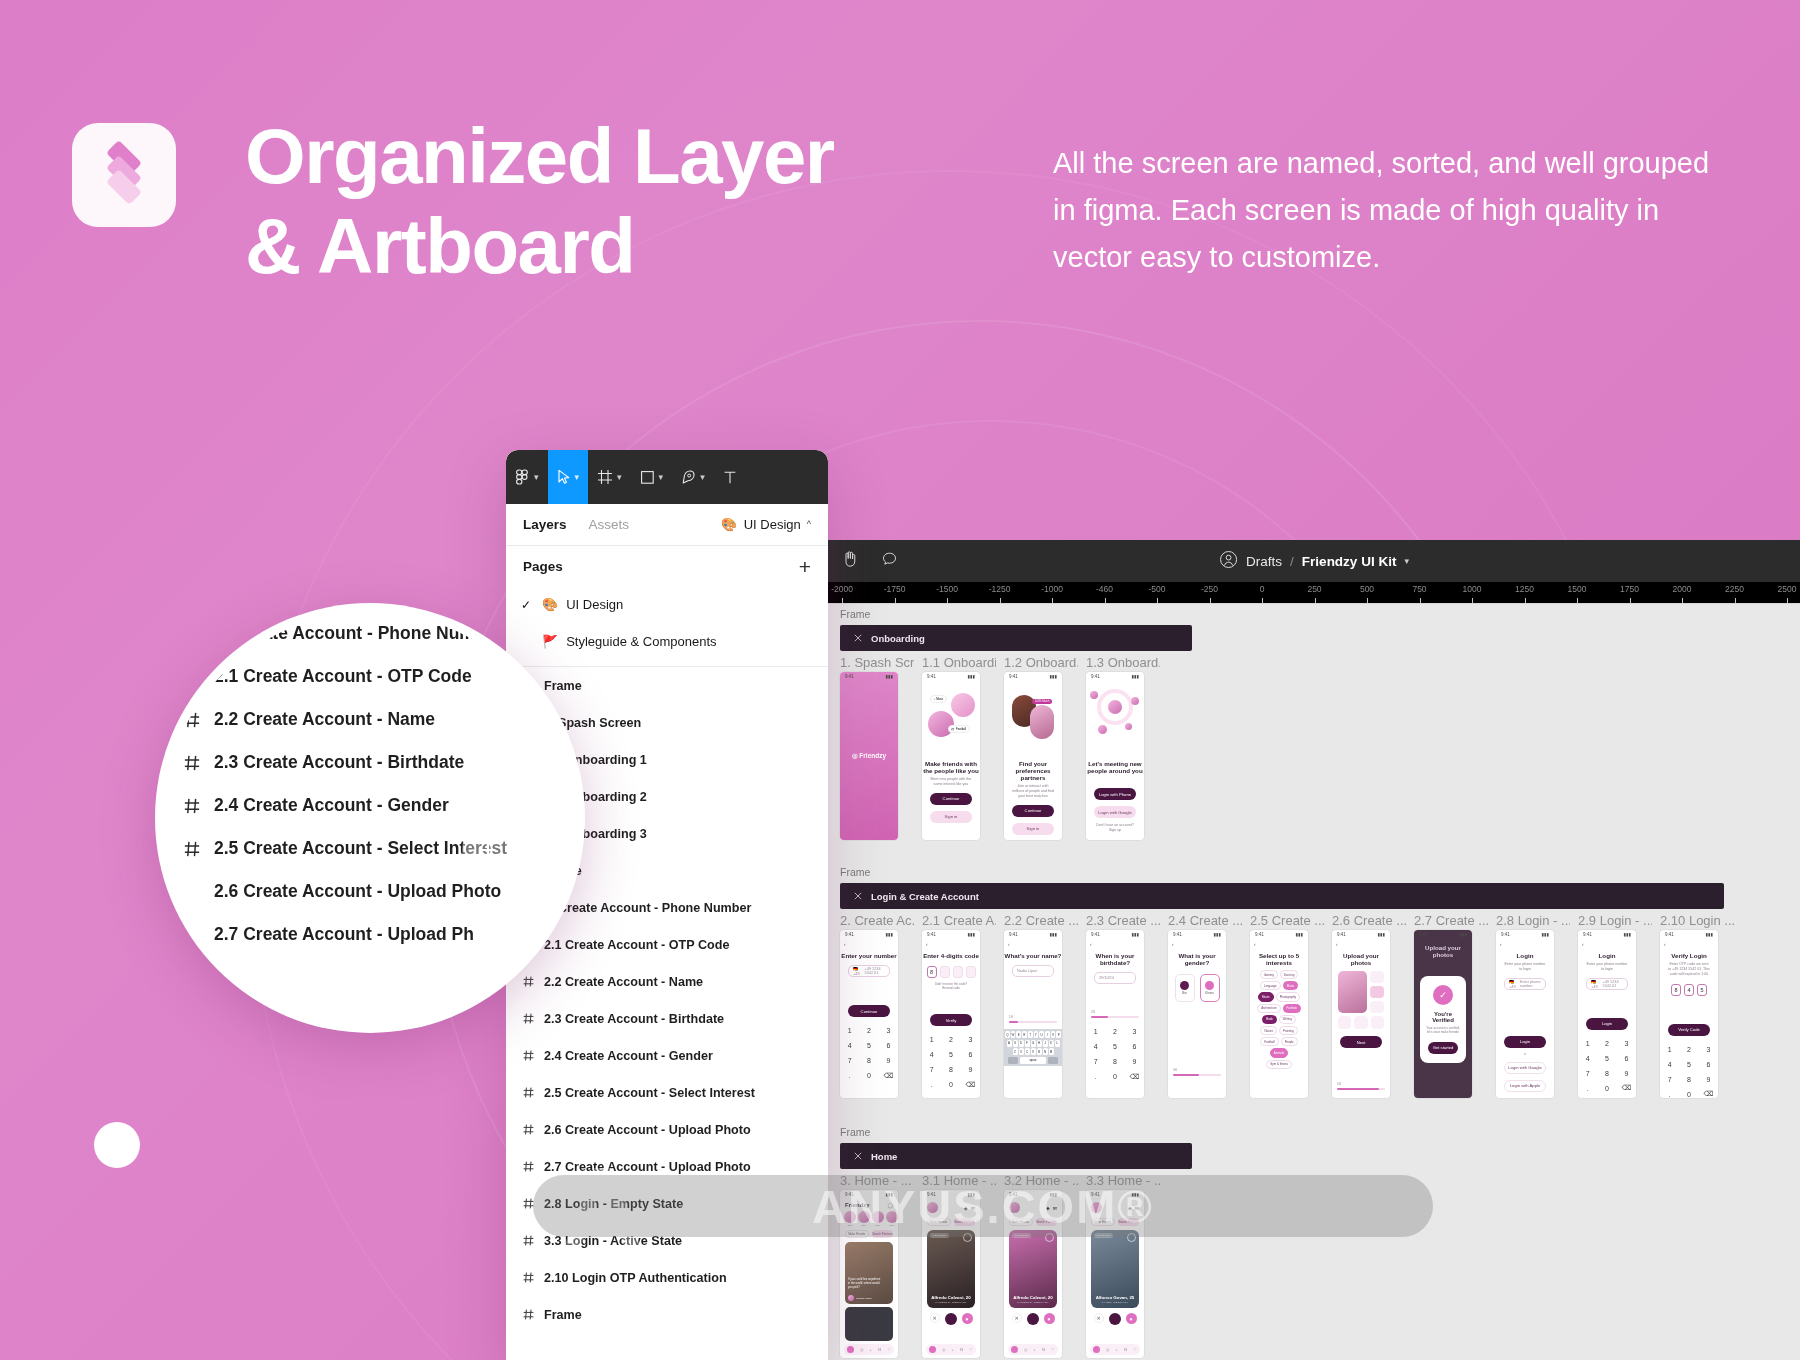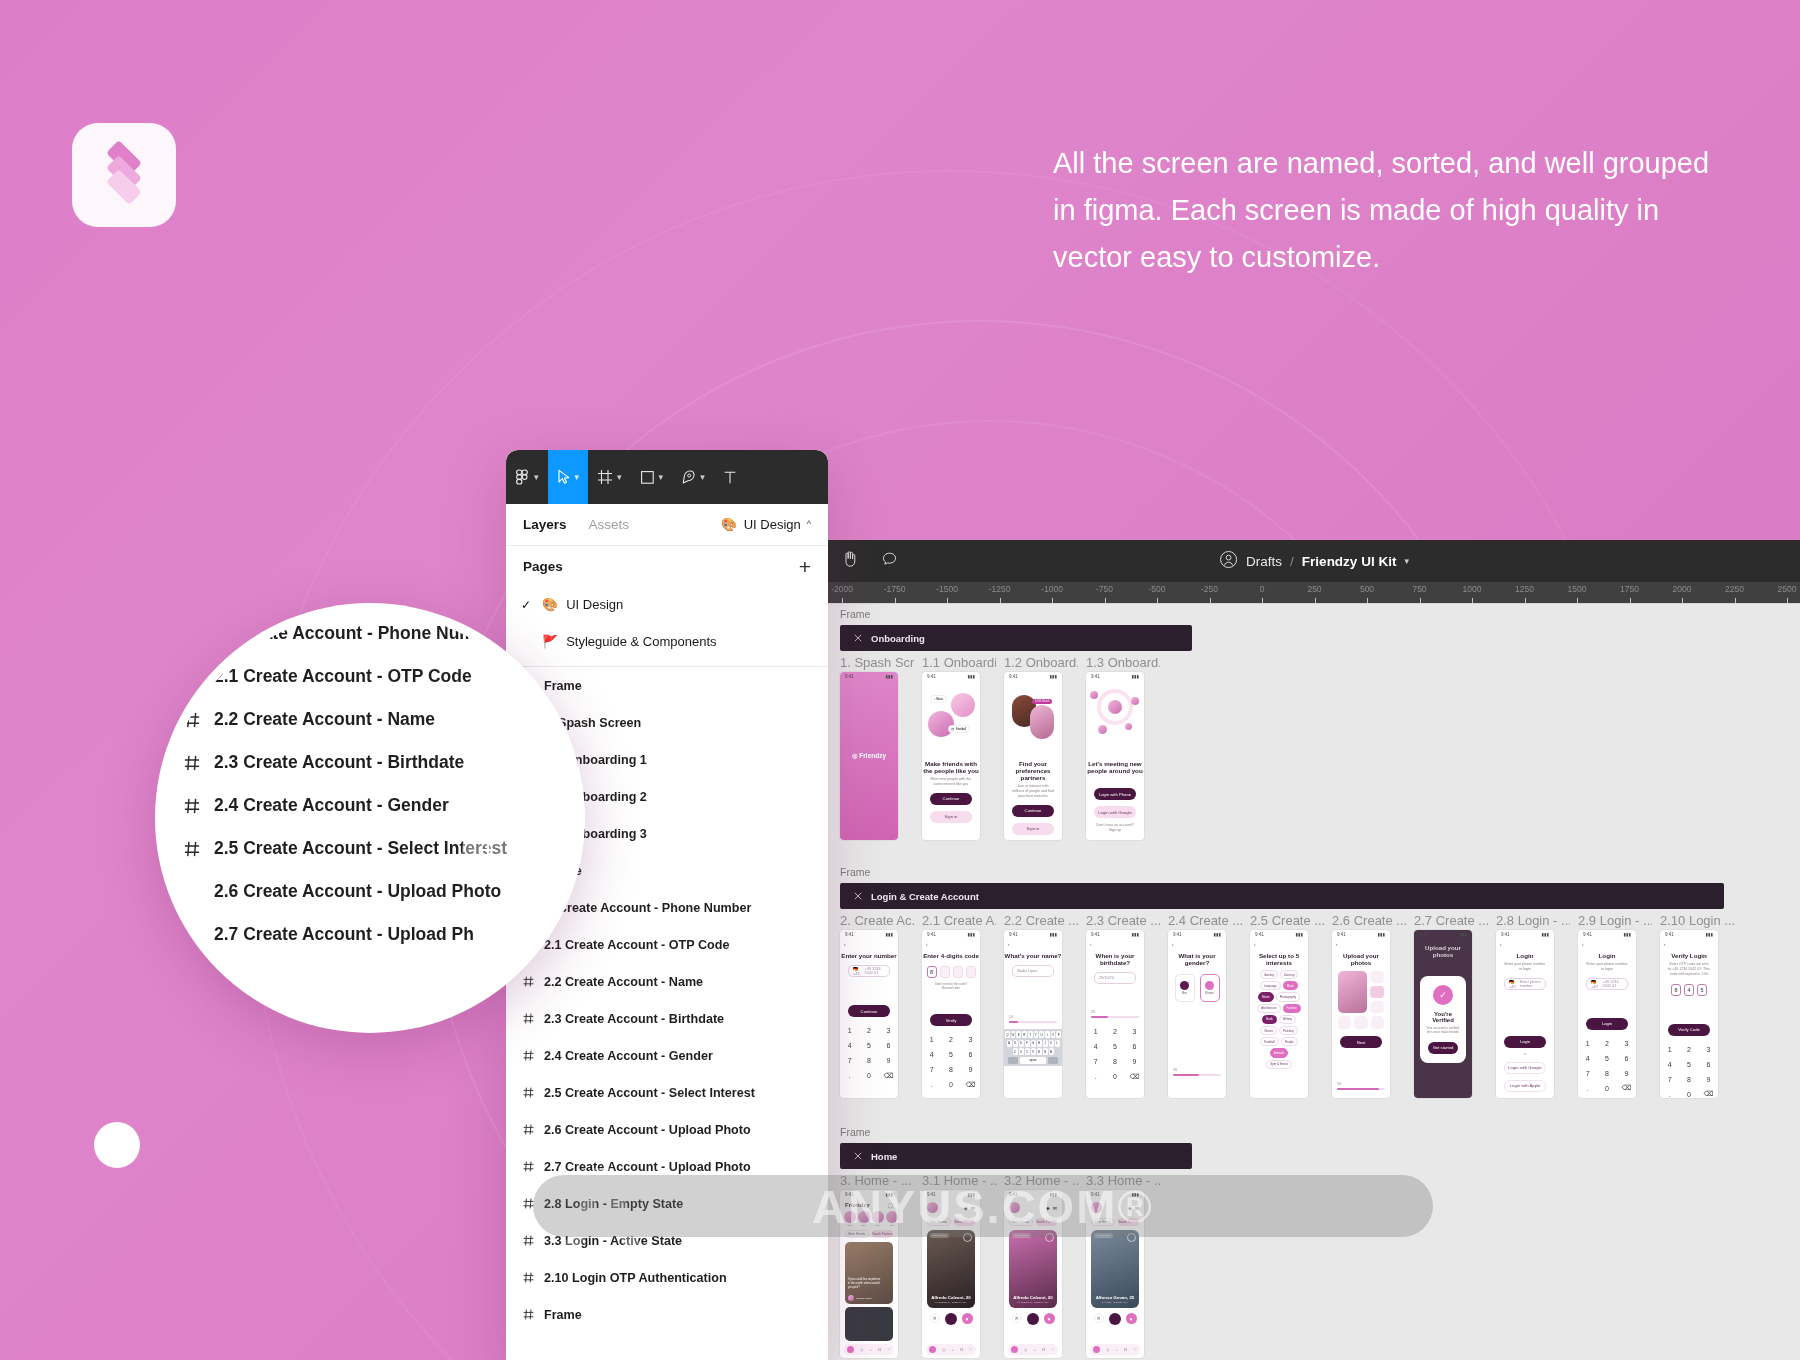--- a/index.html
+++ b/index.html
@@ -157,21 +157,21 @@
   .ct-left { display:flex; align-items:center; gap:22px; padding-left: 14px; color:#e6e6e6; }
   .breadcrumb {
     position:absolute; left: 50%; transform: translateX(-50%);
     display:flex; align-items:center; gap:8px;
     color:#e9e9e9; font-size: 13.5px;
   }
   .bc-sep { color:#8a8a8a; }
   .bc-strong { font-weight: 700; color:#fff; }
 
   .ruler {
-    height: 22px; background: #404040; position: relative;
+    height: 22px; background: #000000; position: relative;
     border-bottom: 1px solid #d6d6d6;
   }
   .tick {
     position:absolute; top: 2px; font-size: 8.5px; color:#8b8b8b;
     transform: translateX(-50%); white-space: nowrap;
   }
   .tickmark { position:absolute; bottom:0; width:1px; height:5px; background:#c4c4c4; }
 
   .canvas-body { position:relative; width: 972px; height: 756px; background:#e8e8e8; }
 
@@ -248,20 +248,22 @@
   <div class="swirl s2"></div>
   <div class="swirl s3"></div>
 
   <div class="logo-box">
     <div class="stack">
       <i class="l1"></i>
         <i class="l2"></i>
         <i class="l3"></i>
     </div>
   </div>
+  <h1 class="title">Organized Layer
+&amp; Artboard</h1>
   <div class="subtitle">All the screen are named, sorted, and well grouped in figma. Each screen is made of high quality in vector easy to customize.</div>
 
   <div class="figma-win">
     <div class="fig-toolbar">
       <div class="tool">
         <svg width="15" height="16" viewBox="0 0 15 16">
             <g fill="none" stroke="#e8e8e8" stroke-width="1.1">
           <rect x="1.6" y="1" width="5.3" height="4.6" rx="2.3"></rect>
               <rect x="7" y="1" width="5.3" height="4.6" rx="2.3"></rect>
           <rect x="1.6" y="5.7" width="5.3" height="4.6" rx="2.3"></rect>
@@ -574,21 +576,21 @@
         <span class="tick" style="left: 14px;">-2000</span>
         <span class="tickmark" style="left: 14px;"></span>
         <span class="tick" style="left: 66.5px;">-1750</span>
         <span class="tickmark" style="left: 66.5px;"></span>
         <span class="tick" style="left: 119px;">-1500</span>
         <span class="tickmark" style="left: 119px;"></span>
         <span class="tick" style="left: 171.5px;">-1250</span>
         <span class="tickmark" style="left: 171.5px;"></span>
         <span class="tick" style="left: 224px;">-1000</span>
         <span class="tickmark" style="left: 224px;"></span>
-        <span class="tick" style="left: 276.5px;">-750</span>
+        <span class="tick" style="left: 276.5px;">-460</span>
         <span class="tickmark" style="left: 276.5px;"></span>
         <span class="tick" style="left: 329px;">-500</span>
         <span class="tickmark" style="left: 329px;"></span>
         <span class="tick" style="left: 381.5px;">-250</span>
         <span class="tickmark" style="left: 381.5px;"></span>
         <span class="tick" style="left: 434px;">0</span>
         <span class="tickmark" style="left: 434px;"></span>
         <span class="tick" style="left: 486.5px;">250</span>
         <span class="tickmark" style="left: 486.5px;"></span>
         <span class="tick" style="left: 539px;">500</span>

